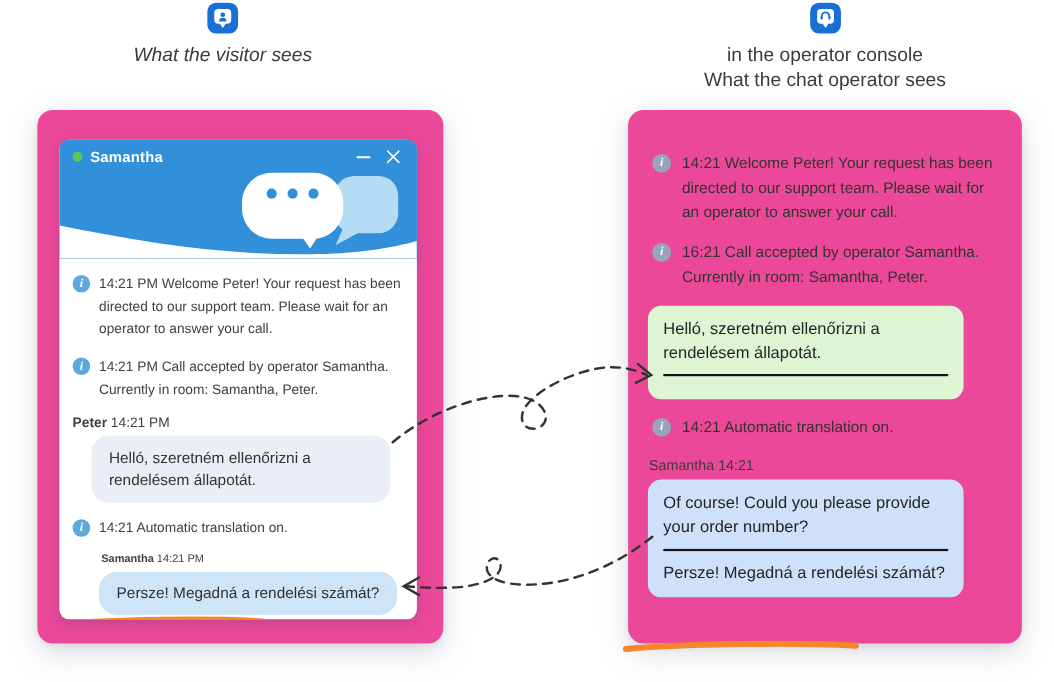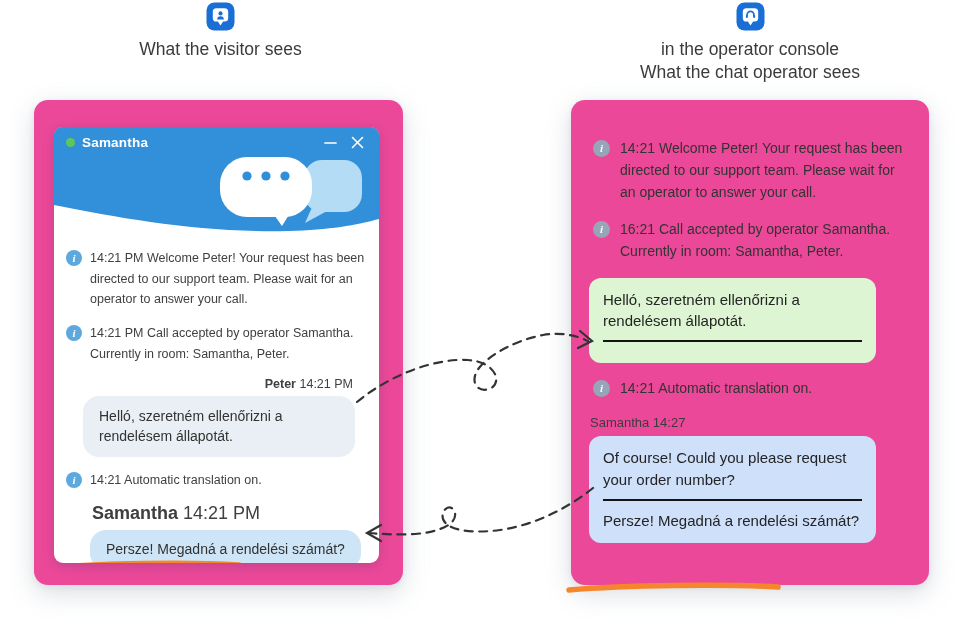--- a/index.html
+++ b/index.html
@@ -3,21 +3,21 @@
 <meta charset="utf-8">
 <style>
   * { margin:0; padding:0; box-sizing:border-box; }
   html,body { width:958px; height:620px; background:#ffffff; overflow:hidden;
     font-family:"Liberation Sans", sans-serif; }
 
   
   .col-header { position:absolute; top:2px; text-align:center; color:#3a3a3a; }
   .col-header .app-icon { display:block; margin:0 auto 7px auto; }
   .col-header .title-line { font-size:17.5px; line-height:23px; color:#3b3b3b; }
-  #header-left { left:36px; width:369px; }
+  #header-left { left:18px; width:369px;font-style:italic; }
   #header-right { left:571px; width:358px; }
 
   
   .panel-card { position:absolute; top:100px; height:485px; background:#ec4899;
     border-radius:14px; box-shadow:0 8px 26px rgba(120,132,152,0.28), 0 2px 6px rgba(120,132,152,0.12); }
   #card-visitor { left:34px; width:369px; }
   #card-operator { left:571px; width:358px; }
 
   
   .chat-widget { position:absolute; left:20px; top:27px; width:325px; height:436px;
@@ -35,22 +35,22 @@
   .widget-body { padding:13px 12px 0 12px; font-size:12.5px; color:#3f3f3f; }
   .sys-row { display:flex; gap:8px; margin-bottom:13px; }
   .info-badge { width:16px; height:16px; border-radius:50%; color:#fff; flex:none;
     font-family:"Liberation Serif", serif; font-style:italic; font-weight:700; font-size:11px;
     text-align:center; line-height:16px; margin-top:2px; }
   .info-widget { background:#5da9dd; }
   .info-console { background:#96a5b8; width:17px; height:17px; line-height:17px; }
   .sys-text { line-height:1.65; width:292px; }
   .console .sys-text { line-height:1.57; width:300px; font-size:14px; color:#333; }
 
-  .meta-right { text-align:right; margin:1px 14px 5px 0; font-size:12.5px; color:#3f3f3f; }
-  .meta-left  { margin:0 0 6px 26px; font-size:18px; color:#3f3f3f; }
+  .meta-right { margin:1px 14px 5px 0; font-size:12.5px; color:#3f3f3f; }
+  .meta-left  { margin:0 0 6px 26px; font-size:10px; color:#3f3f3f; }
   .meta-author-bold { font-weight:700; }
 
   .bubble { border-radius:16px; font-size:14px; line-height:1.45; color:#323232; }
   .bubble-peter { margin:0 12px 13px auto; width:272px; background:#e9eff4; padding:10px 16px; }
   .bubble-samantha { margin:0 0 0 24px; width:fit-content; max-width:280px;
     background:#cde5f7; padding:9px 16px; }
 
   .underlined { position:relative; display:inline-block; }
   .underline-svg { position:absolute; top:calc(100% - 3px); pointer-events:none; }
 
@@ -180,24 +180,24 @@
 
     <div class="sys-row">
       <span class="info-badge info-console">i</span>
       <span class="sys-text">
         <span class="underlined">14:21 Automatic translation on.</span><svg class="underline-svg" style="left:-6px;" width="218" height="12" viewBox="0 0 218 12">
           <path d="M4,8 C60,3 160,2 213,5" fill="none" stroke="#f6862b" stroke-width="5.5" stroke-linecap="round"></path>
         </svg>
       </span>
     </div>
 
-    <div class="console-meta">Samantha 14:27</div>
+    <div class="console-meta">Samantha 14:21</div>
 
     <div class="dual-bubble bubble-blue">
-      <div>Of course! Could you please request your order number?</div>
+      <div>Of course! Could you please provide your order number?</div>
       <hr class="dual-divider">
       <div>Persze! Megadná a rendelési számát?</div>
     </div>
   </div>
 </div>
 
 <svg id="annotation-layer" width="958" height="620" viewBox="0 0 958 620">
   <g stroke="#333333" stroke-width="2.2" fill="none" stroke-linecap="round">
     <path stroke-dasharray="8 6.5" d="M357,402 C392,373 438,358 468,360 C497,362 503,384 489,389 C477,393 469,381 479,368 C489,355 516,340 543,335 C560,332 576,335 588,341"></path>
     <path d="M580,331 L592,341 L578,348"></path>

